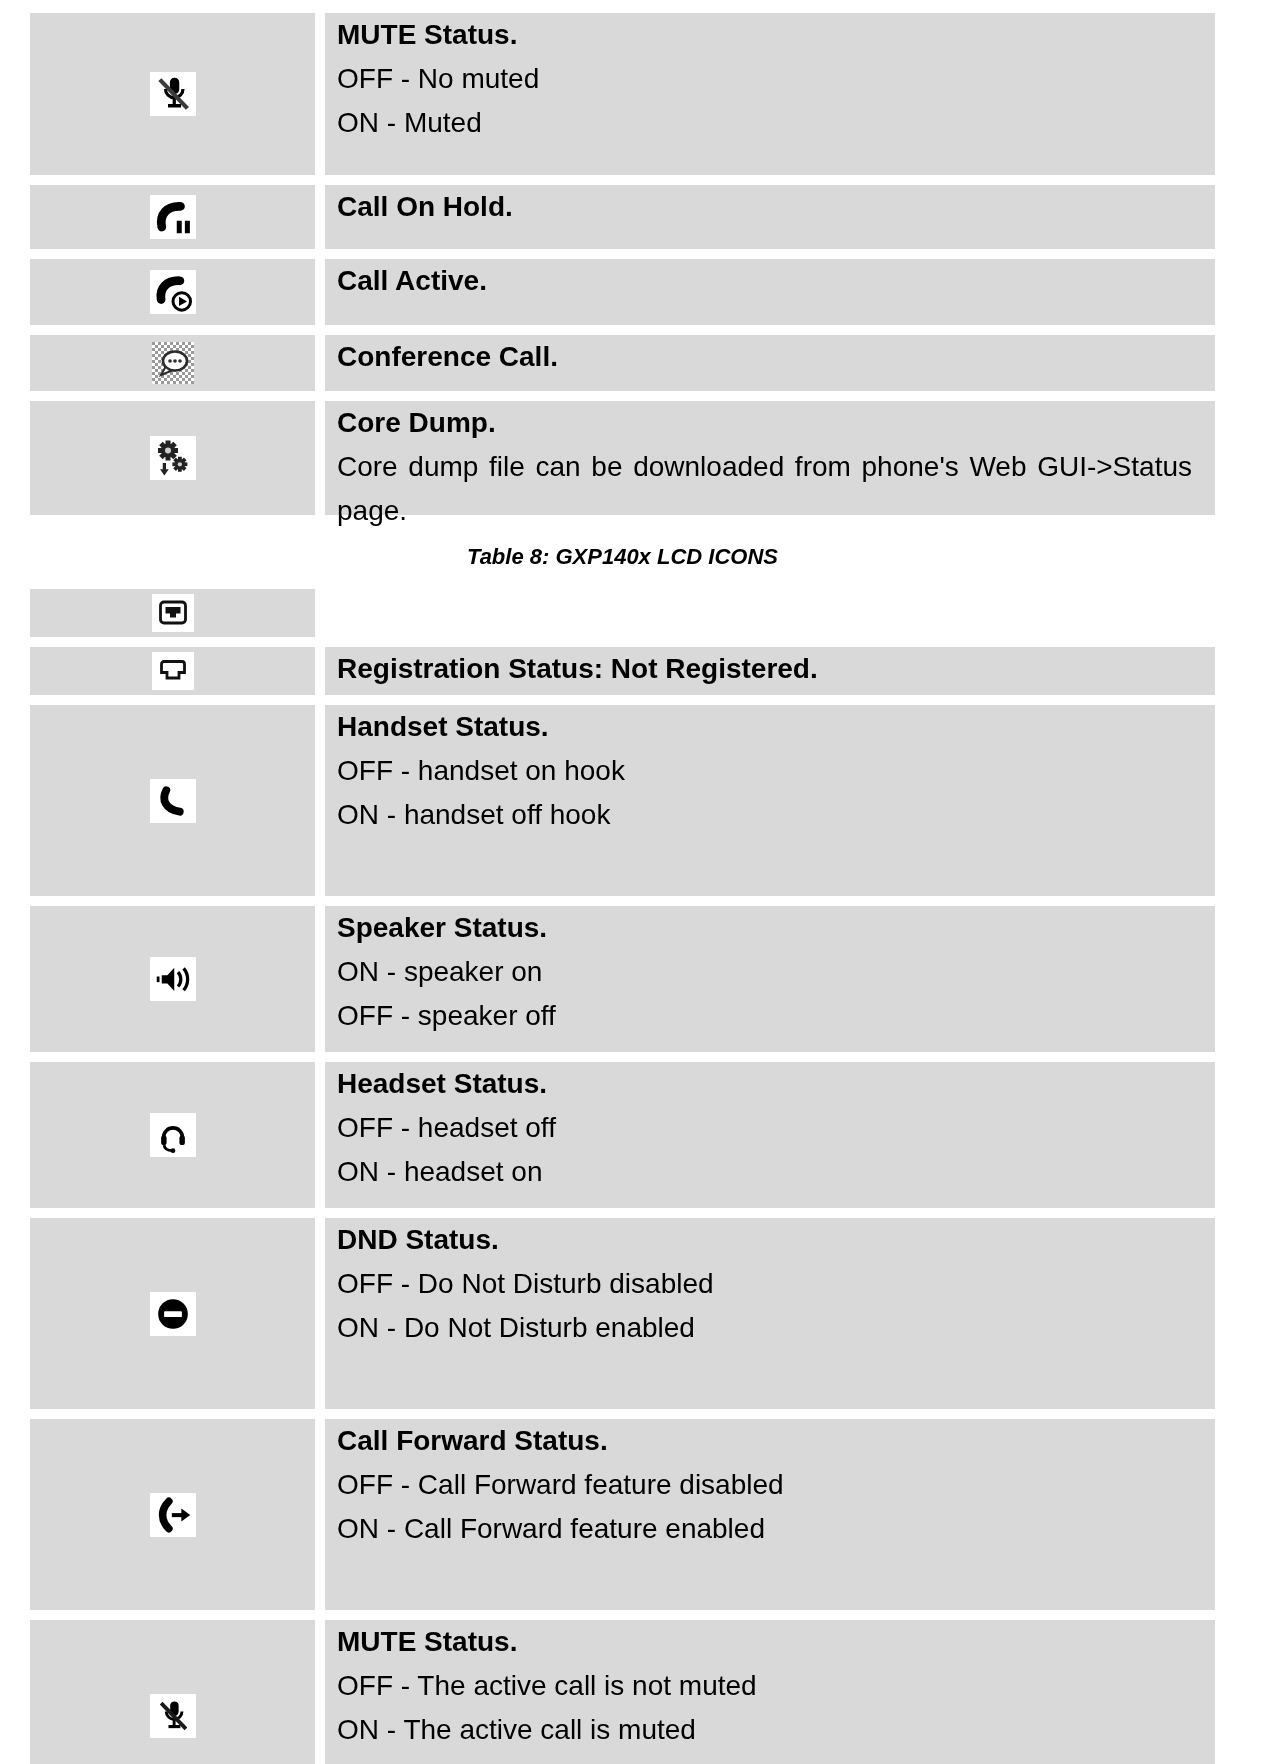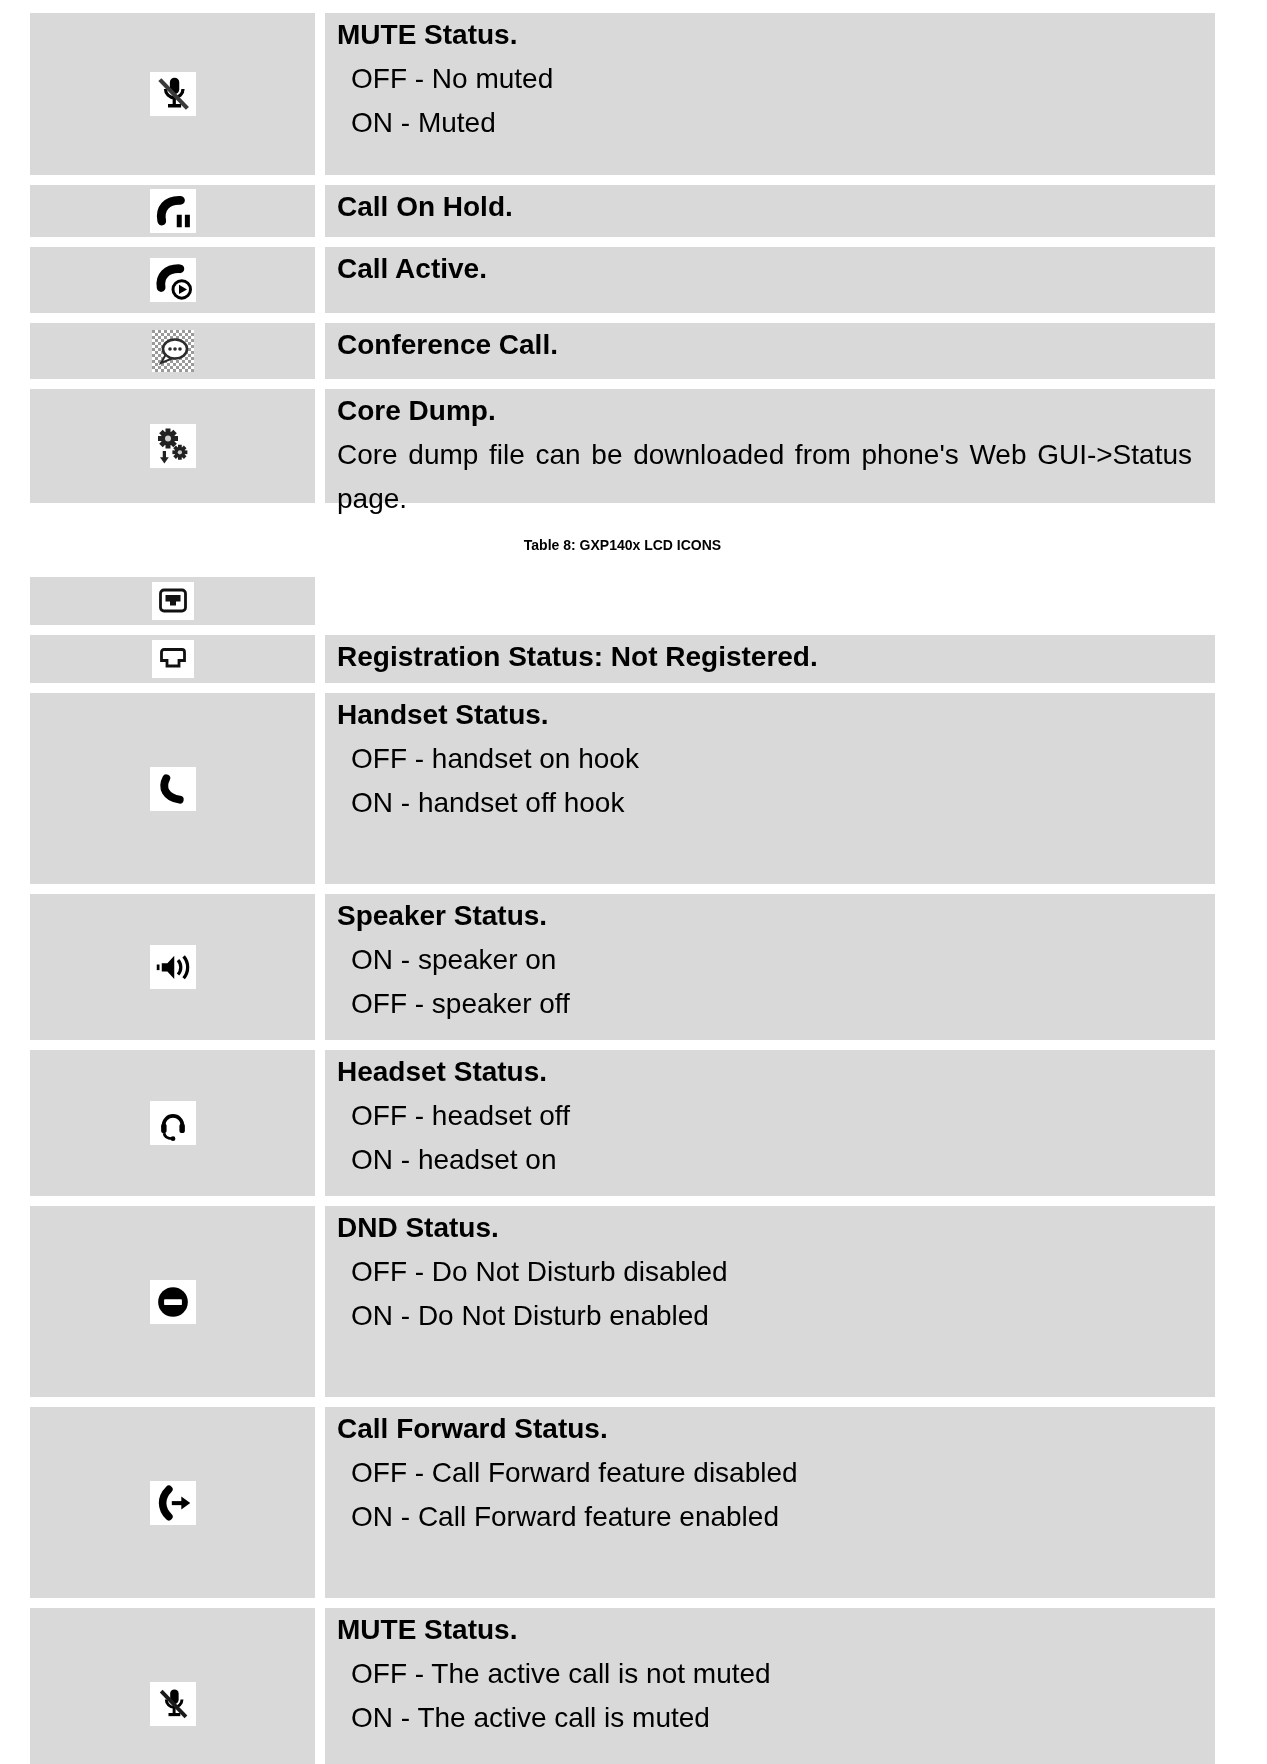--- a/index.html
+++ b/index.html
@@ -16,27 +16,27 @@
     width:285px;flex:none;background:#d9d9d9;
     display:flex;align-items:center;justify-content:center;
   }
   .text-cell{
     flex:1;background:#d9d9d9;
     padding:0 14px 4px 12px;
     display:flex;flex-direction:column;justify-content:flex-start;
     font-size:28px;line-height:44px;
   }
   .title{font-weight:bold;}
-  .line{font-weight:normal;margin-left:14px;}
+  .line{font-weight:normal;}
   .para{font-weight:normal;text-align:justify;max-width:855px;}
-  .h162{height:162px}.h64{height:52px}.h66{height:66px}.h77{height:56px}
+  .h162{height:162px}.h64{height:64px}.h66{height:66px}.h77{height:56px}
   .h142{height:114px}.h48{height:48px}.h147{height:191px}.h146{height:146px}
   .caption{
     height:64px;display:flex;align-items:center;justify-content:center;
-    font-weight:bold;font-size:14px;
+    font-weight:bold;font-size:22px;font-style:italic;
   }
   .iconbox{
     background:#ffffff;width:46px;height:44px;
     display:flex;align-items:center;justify-content:center;
   }
   .iconbox.small{width:42px;height:38px;}
   .iconbox.flush{width:42px;height:42px;}
   svg{display:block;}
 </style>
 </head>

